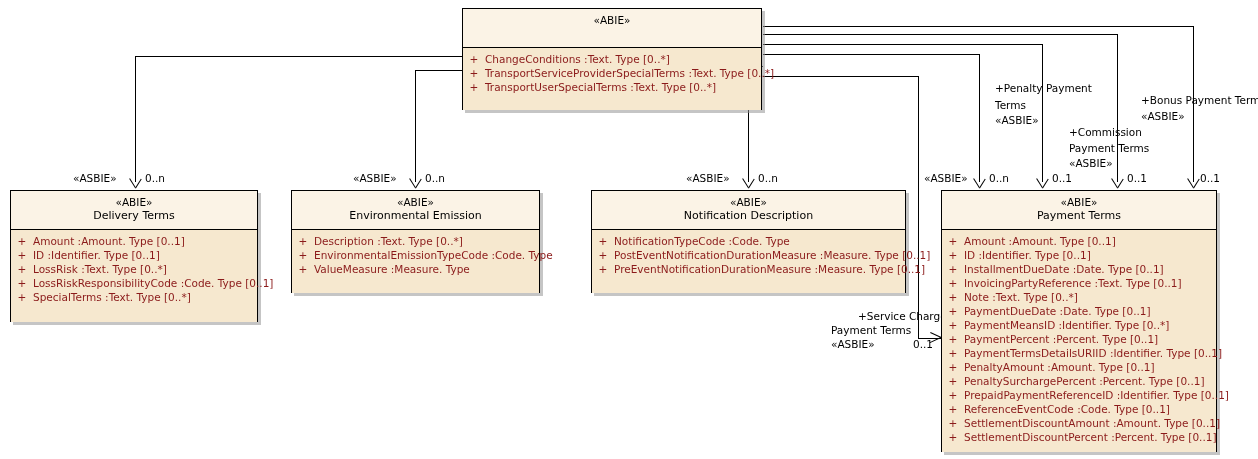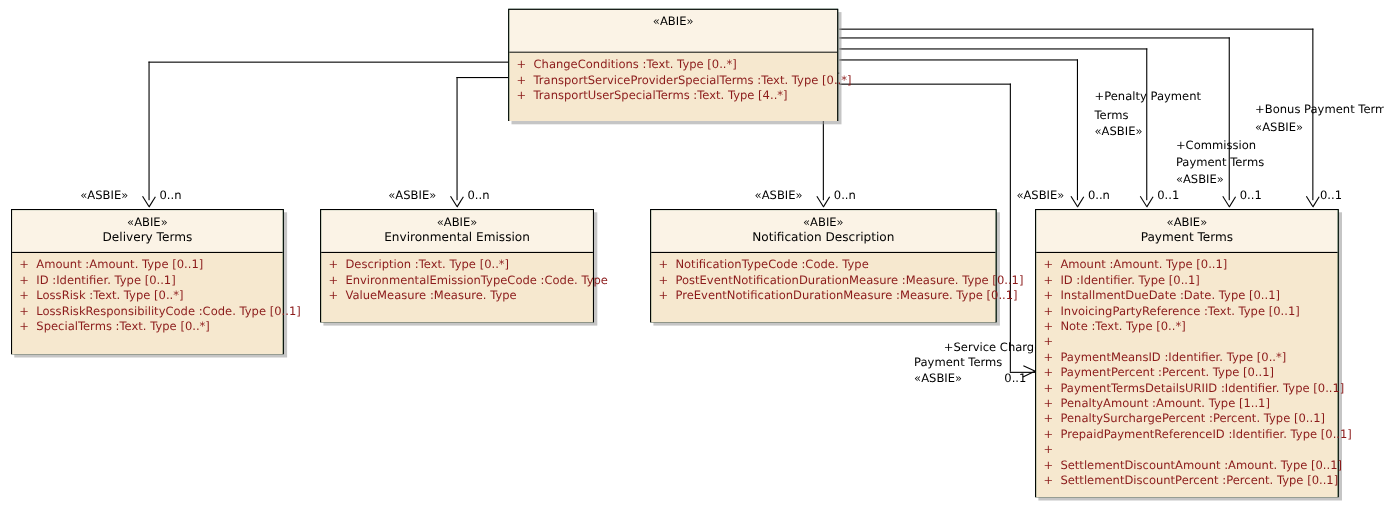--- a/index.html
+++ b/index.html
@@ -204,21 +204,21 @@
       <div class="attr-row">
         <span class="attr-vis">+</span>
         <span class="attr-text">ChangeConditions  :Text. Type [0..*]</span>
       </div>
       <div class="attr-row">
         <span class="attr-vis">+</span>
         <span class="attr-text">TransportServiceProviderSpecialTerms  :Text. Type [0..*]</span>
       </div>
       <div class="attr-row">
         <span class="attr-vis">+</span>
-        <span class="attr-text">TransportUserSpecialTerms  :Text. Type [4..*]</span>
+        <span class="attr-text">TransportUserSpecialTerms  :Text. Type [0..*]</span>
       </div>
     </div>
   </div>
 
   <div class="uml-class" style="left:10px; top:190px; width:248px; height:132px;">
     <div class="uml-header" style="height:39px;">
       <span class="stereotype">«ABIE»</span>
       <span class="class-name">Delivery Terms</span>
     </div>
     <div class="uml-attrs" style="height:92px;">
@@ -308,47 +308,49 @@
       <div class="attr-row">
         <span class="attr-vis">+</span>
         <span class="attr-text">InvoicingPartyReference  :Text. Type [0..1]</span>
       </div>
       <div class="attr-row">
         <span class="attr-vis">+</span>
         <span class="attr-text">Note  :Text. Type [0..*]</span>
       </div>
       <div class="attr-row">
         <span class="attr-vis">+</span>
+        <span class="attr-text">PaymentDueDate  :Date. Type [0..1]</span>
       </div>
       <div class="attr-row">
         <span class="attr-vis">+</span>
         <span class="attr-text">PaymentMeansID  :Identifier. Type [0..*]</span>
       </div>
       <div class="attr-row">
         <span class="attr-vis">+</span>
         <span class="attr-text">PaymentPercent  :Percent. Type [0..1]</span>
       </div>
       <div class="attr-row">
         <span class="attr-vis">+</span>
         <span class="attr-text">PaymentTermsDetailsURIID  :Identifier. Type [0..1]</span>
       </div>
       <div class="attr-row">
         <span class="attr-vis">+</span>
-        <span class="attr-text">PenaltyAmount  :Amount. Type [1..1]</span>
+        <span class="attr-text">PenaltyAmount  :Amount. Type [0..1]</span>
       </div>
       <div class="attr-row">
         <span class="attr-vis">+</span>
         <span class="attr-text">PenaltySurchargePercent  :Percent. Type [0..1]</span>
       </div>
       <div class="attr-row">
         <span class="attr-vis">+</span>
         <span class="attr-text">PrepaidPaymentReferenceID  :Identifier. Type [0..1]</span>
       </div>
       <div class="attr-row">
         <span class="attr-vis">+</span>
+        <span class="attr-text">ReferenceEventCode  :Code. Type [0..1]</span>
       </div>
       <div class="attr-row">
         <span class="attr-vis">+</span>
         <span class="attr-text">SettlementDiscountAmount  :Amount. Type [0..1]</span>
       </div>
       <div class="attr-row">
         <span class="attr-vis">+</span>
         <span class="attr-text">SettlementDiscountPercent  :Percent. Type [0..1]</span>
       </div>
     </div>

